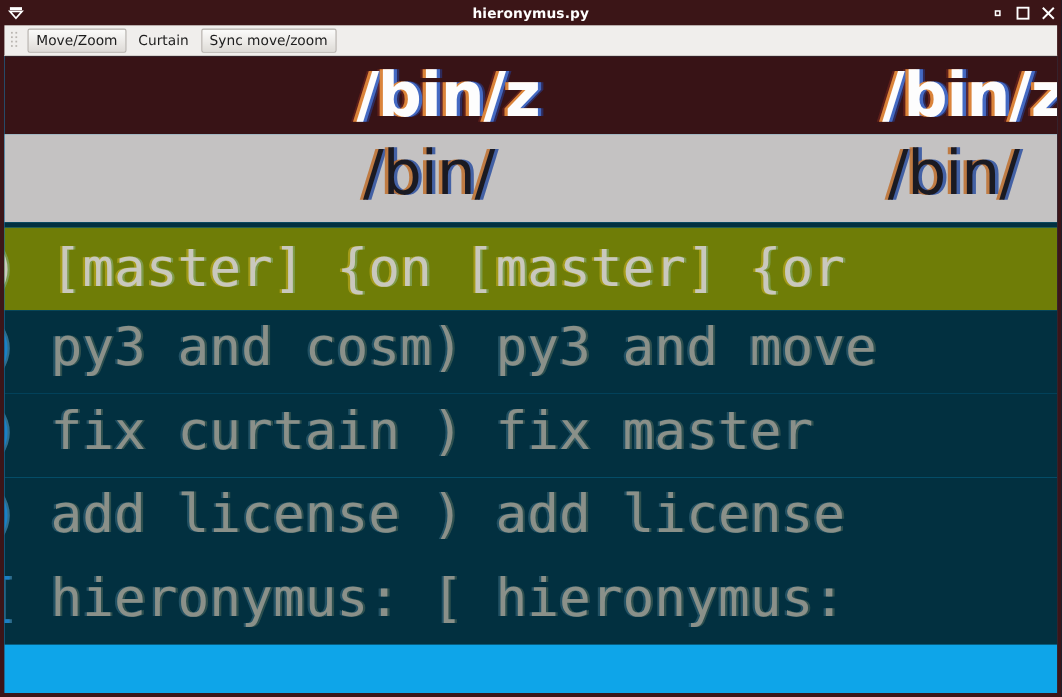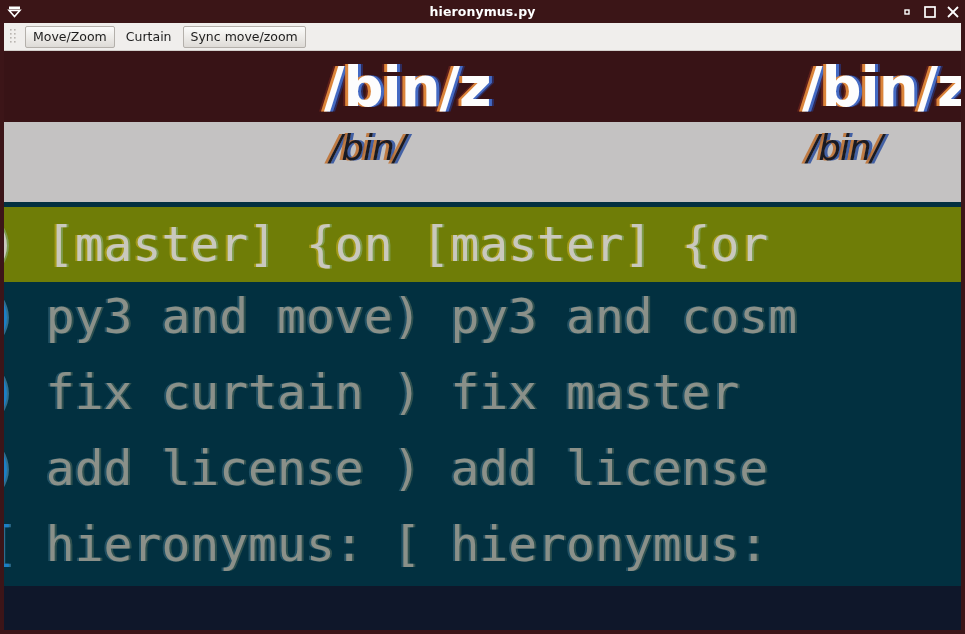--- a/index.html
+++ b/index.html
@@ -124,21 +124,21 @@
   }
 
   
   #canvas-area {
     position: absolute;
     left: 4px;
     top: 51px;
     width: 957px;
     height: 579px;
     overflow: hidden;
-    background: #0f172a;
+    background: #0ea5e9;
     box-sizing: border-box;
     padding-left: 18px;
   }
 
   .band {
     position: absolute;
     left: 0;
     width: 957px;
     overflow: hidden;
     white-space: nowrap;
@@ -189,29 +189,28 @@
       -5px 0 0 rgba(120,40,30,0.6),
        5px 0 0 rgba(40,60,140,0.6);
     letter-spacing: -1px;
   }
   #path-dark-1 { left: 320px; }
   #path-dark-2 { left: 798px; }
 
   
   .path-light-txt {
     font-family: "DejaVu Sans", sans-serif;
-    font-size: 36px;
+    font-size: 56px;
     font-weight: normal;
     top: 8px;
     color: #1a1a22;
     text-shadow:
       -3px 0 0 rgba(190,110,45,0.85),
        3px 0 0 rgba(45,80,160,0.85);
     letter-spacing: -1px;
-    font-style: italic;
   }
   #path-light-1 { left: 326px; }
   #path-light-2 { left: 803px; }
 
   
   .branch-txt {
     font-size: 48px;
     top: 13px;
     color: #c9c8bd;
     letter-spacing: 0px;
@@ -311,21 +310,21 @@
       <div class="zoom-text path-light-txt" id="path-light-2">/bin/</div>
     </div>
 
     <div class="band-gap" style="top:151px; height:5px;"></div>
 
     <div class="band" id="band-branch">
       <div class="zoom-text branch-txt" id="branch-1">) [master] {on [master] {or</div>
     </div>
 
     <div class="term-row" style="top:231px;">
-      <div class="term-txt"><span class="tok-cyan">)</span><span> py3 and move) py3 and cosm</span></div>
+      <div class="term-txt"><span class="tok-cyan">)</span><span> py3 and cosm) py3 and move</span></div>
     </div>
 
     <div class="term-row" style="top:307px;">
       <div class="term-txt"><span class="tok-cyan">)</span><span> fix curtain ) fix master</span></div>
     </div>
 
     <div class="term-row" style="top:383px;">
       <div class="term-txt"><span class="tok-cyan">)</span><span> add license ) add license</span></div>
     </div>
 

